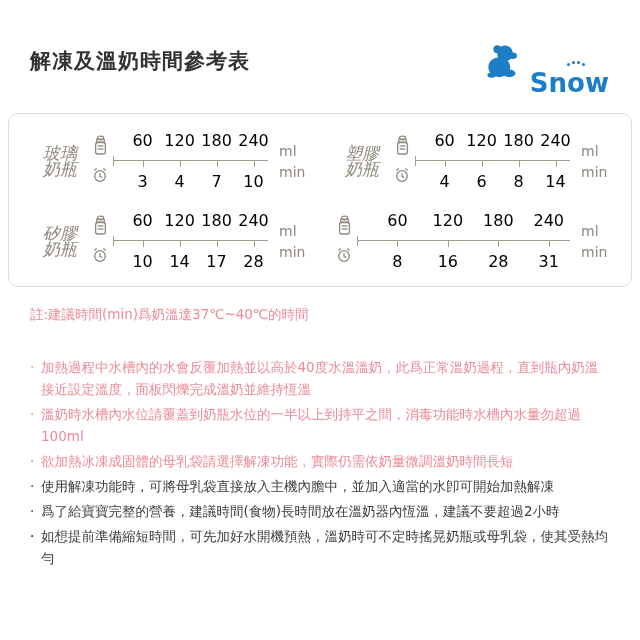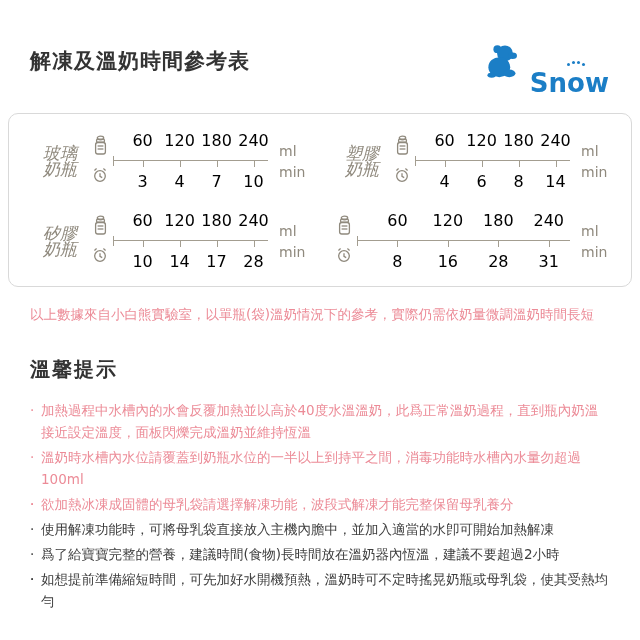--- a/index.html
+++ b/index.html
@@ -273,33 +273,32 @@
         </div>
     </div>
     <div class="q-units">
       <span>ml</span>
       <span>min</span>
     </div>
   </div>
 </div>
 
 <div class="note">
-  <p>以上數據來自小白熊實驗室，以單瓶(袋)溫奶情況下的參考，實際仍需依奶量微調溫奶時間長短</p>
+  <p>註:建議時間(min)爲奶溫達37℃~40℃的時間</p>
 </div>
 
 <div class="tips">
-  <h2 class="tips-title">溫馨提示</h2>
   <ul class="tips-list" id="tipsList">
   <li class="tip-pink"><span class="b">·</span><span class="t">加熱過程中水槽內的水會反覆加熱並以高於40度水溫溫奶，此爲正常溫奶過程，直到瓶內奶溫接近設定溫度，面板閃爍完成溫奶並維持恆溫</span></li>
 
   <li class="tip-pink"><span class="b">·</span><span class="t">溫奶時水槽內水位請覆蓋到奶瓶水位的一半以上到持平之間，消毒功能時水槽內水量勿超過100ml</span></li>
 
   <li class="tip-pink"><span class="b">·</span></li>
 
-  <li class="tip-pink"><span class="b">·</span><span class="t">欲加熱冰凍成固體的母乳袋請選擇解凍功能，波段式解凍才能完整保留母乳養分</span></li>
+  <li class="tip-pink"><span class="b">·</span><span class="t">欲加熱冰凍成固體的母乳袋請選擇解凍功能，實際仍需依奶量微調溫奶時間長短</span></li>
 
   <li class="tip-dark"><span class="b">·</span><span class="t">使用解凍功能時，可將母乳袋直接放入主機內膽中，並加入適當的水卽可開始加熱解凍</span></li>
 
   <li class="tip-dark"><span class="b">·</span><span class="t">爲了給寶寶完整的營養，建議時間(食物)長時間放在溫奶器內恆溫，建議不要超過2小時</span></li>
 
   <li class="tip-dark"><span class="b">·</span></li>
 
   <li class="tip-dark"><span class="b">·</span><span class="t">如想提前準備縮短時間，可先加好水開機預熱，溫奶時可不定時搖晃奶瓶或母乳袋，使其受熱均勻</span></li>
 
 </ul>

